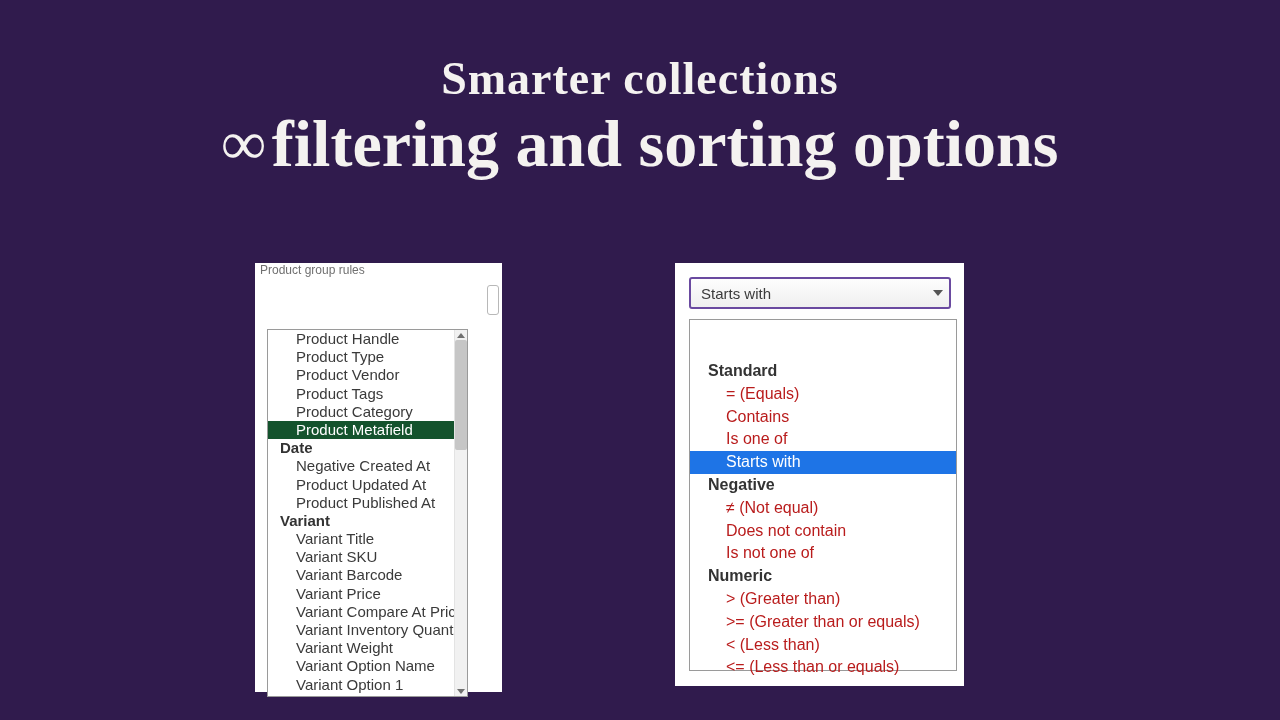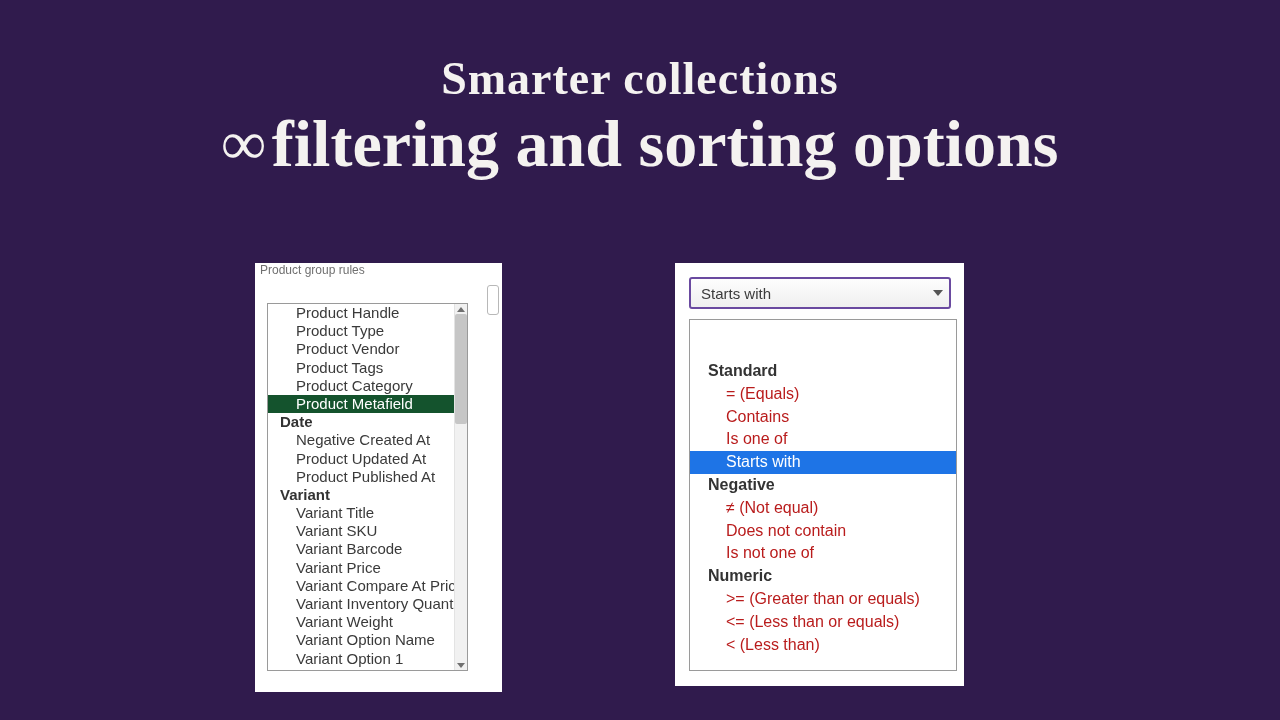--- a/index.html
+++ b/index.html
@@ -109,21 +109,21 @@
   .dd {
     position: absolute;
     background: #fff;
     border: 1px solid #9a9a9a;
     box-sizing: border-box;
     font-size: 15px;
     color: #3a3a3a;
   }
   .dd-left {
     left: 12px;
-    top: 40px;
+    top: 66px;
     width: 201px;
     height: 368px;
     overflow: hidden;
   }
   .dd-left .scroll-track {
     position: absolute;
     right: 0;
     top: 0;
     bottom: 0;
     width: 12px;
@@ -276,19 +276,20 @@
           <div class="grp">Standard</div>
           <div class="opt">= (Equals)</div>
           <div class="opt">Contains</div>
           <div class="opt">Is one of</div>
           <div class="opt hl">Starts with</div>
           <div class="grp">Negative</div>
           <div class="opt">≠ (Not equal)</div>
           <div class="opt">Does not contain</div>
           <div class="opt">Is not one of</div>
           <div class="grp">Numeric</div>
+          <div class="opt">&gt; (Greater than)</div>
           <div class="opt">&gt;= (Greater than or equals)</div>
+          <div class="opt">&lt; (Less than)</div>
           <div class="opt">&lt;= (Less than or equals)</div>
-          <div class="opt">&lt; (Less than)</div>
         </div>
     </div>
   </div>
 </div>
 
 </body></html>

